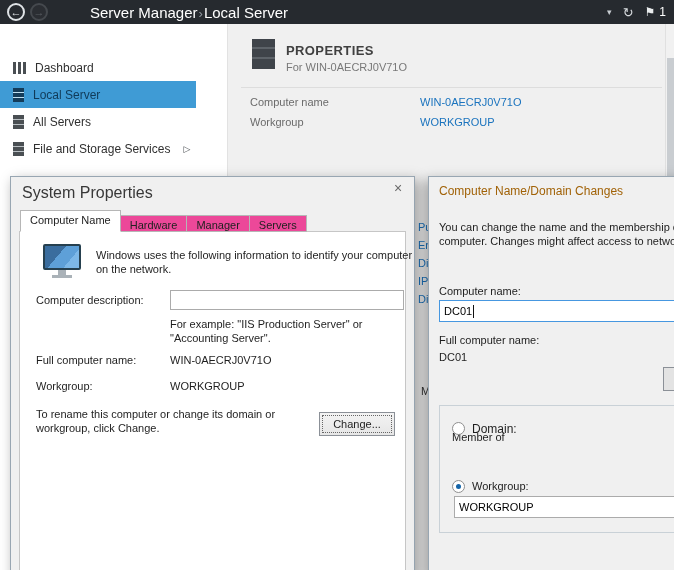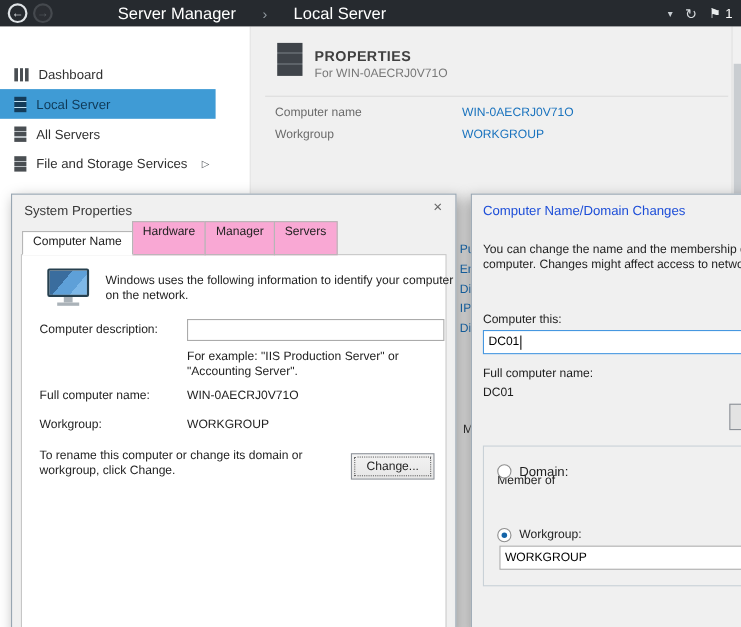--- a/index.html
+++ b/index.html
@@ -9,21 +9,21 @@
 
   
   .topbar { position:absolute; left:0; top:0; width:674px; height:24px;
             background:#262a2f; display:flex; align-items:center; z-index:3; }
   .nav-back { width:18px; height:18px; margin-left:7px; border:2px solid #dfe3e6;
               border-radius:50%; color:#dfe3e6; font-size:11px; line-height:14px;
               text-align:center; cursor:pointer; }
   .nav-fwd  { width:18px; height:18px; margin-left:5px; border:2px solid #45494e;
               border-radius:50%; color:#5a5f64; background:#2b2e33; font-size:11px;
               line-height:14px; text-align:center; cursor:pointer; }
-  .tb-title { display:flex; align-items:baseline; gap:24px; margin-left:59px; }
+  .tb-title { display:flex; align-items:baseline; gap:1px; margin-left:42px; }
   .tb-app, .tb-section { color:#ffffff; font-size:15px; white-space:nowrap; }
   .tb-sep { color:#8f979e; font-size:13px; }
   .tb-right { margin-left:auto; display:flex; align-items:center; gap:11px; padding-right:8px; }
   .tb-caret { color:#c7cdd2; font-size:9px; cursor:pointer; }
   .tb-refresh { color:#d7dbde; font-size:13px; cursor:pointer; }
   .tb-flag { color:#e9eced; font-size:12px; cursor:pointer; }
   .tb-count { color:#ffffff; font-size:12px; margin-left:-7px; cursor:pointer; }
 
   
   .sidebar { position:absolute; left:0; top:24px; width:228px; bottom:0;
@@ -61,27 +61,27 @@
   .bg-fragments { position:absolute; left:417px; top:0; width:12px; height:570px;
                   overflow:hidden; z-index:4; }
   .frag { position:absolute; left:1px; font-size:11px; color:#1a73be; white-space:nowrap; }
   .f-0 { top:221px; } .f-1 { top:239px; } .f-2 { top:257px; } .f-3 { top:275px; } .f-4 { top:293px; }
   .frag-m { position:absolute; left:4px; top:385px; font-size:11px; color:#333; }
 
   
   .sp { position:absolute; left:10px; top:176px; width:405px; height:401px;
         background:#f0f0f0; border:1px solid #98a6b2;
         box-shadow:3px 4px 12px rgba(0,0,0,0.35); z-index:10; overflow:hidden; }
-  .sp-title { position:absolute; left:11px; top:7px; font-size:12px; color:#383838; }
+  .sp-title { position:absolute; left:11px; top:7px; font-size:16px; color:#383838; }
   .sp-close { position:absolute; right:3px; top:0; width:26px; height:22px; font-size:14px;
               color:#6a6a6a; text-align:center; line-height:22px; cursor:pointer; }
   .sp-tabs { position:absolute; left:9px; top:33px; height:22px; display:flex;
              align-items:flex-end; z-index:2; }
-  .sp-tab { font-size:11px; padding:3px 9px 2px; background:#f9a8d4; border:1px solid #b6b6b6;
-            margin-right:-1px; color:#222; height:31px; cursor:pointer; white-space:nowrap; }
+  .sp-tab { font-size:11px; padding:3px 9px 2px; background:#ec4899; border:1px solid #b6b6b6;
+            margin-right:-1px; color:#222; height:17px; cursor:pointer; white-space:nowrap; }
   .sp-tab.active { background:#fff; border-bottom:1px solid #fff; height:22px;
                    position:relative; z-index:3; }
   .sp-page { position:absolute; left:8px; right:8px; top:54px; bottom:-4px;
              background:#ffffff; border:1px solid #c6c6c6; }
   .monitor { position:absolute; left:20px; top:12px; width:44px; height:38px; }
   .monitor-screen { width:38px; height:26px; margin:0 auto; border:2px solid #26404f; border-radius:2px;
       background:linear-gradient(130deg,#3a6d9e 0 40%,#5ea0d8 40% 70%,#7db8e8 70%); }
   .monitor-stand { width:8px; height:5px; margin:0 auto; background:#aab2b8; }
   .monitor-base { width:20px; height:3px; margin:0 auto; background:#aab2b8; }
   .sp-text { position:absolute; font-size:11px; color:#1e1e1e; white-space:nowrap; }
@@ -97,21 +97,21 @@
   .sp-change-btn { position:absolute; left:299px; top:180px; width:76px; height:24px;
                    background:linear-gradient(#f3f3f3,#e6e6e6); border:1px solid #8b9097;
                    font-size:11px; color:#1e1e1e; text-align:center; line-height:22px;
                    outline:1px dotted #666; outline-offset:-4px; cursor:pointer; }
 
   
   .nc { position:absolute; left:428px; top:176px; width:302px; height:401px;
         background:#f0f0f0; border:1px solid #98a6b2;
         box-shadow:-3px 4px 12px rgba(0,0,0,0.35); z-index:20; }
   .nc-text { position:absolute; font-size:11px; color:#1e1e1e; white-space:nowrap; }
-  .nc-title { position:absolute; left:10px; top:7px; font-size:12px; color:#1d4ed8; white-space:nowrap; }
+  .nc-title { position:absolute; left:10px; top:7px; font-size:12px; color:#a16207; white-space:nowrap; }
   .nc-intro1 { left:10px; top:44px; } .nc-intro2 { left:10px; top:58px; }
   .nc-name-label { left:10px; top:108px; }
   .nc-name-input { position:absolute; left:10px; top:123px; width:284px; height:22px;
                    background:#fff; border:1px solid #4697e0; font-size:11px; color:#000;
                    padding:0 4px; display:flex; align-items:center; cursor:text; }
   .caret { display:inline-block; width:1px; height:13px; background:#111; margin-left:1px; }
   .nc-full-label { left:10px; top:157px; }
   .nc-full-value { left:10px; top:174px; }
   .nc-more-btn { position:absolute; left:234px; top:190px; width:70px; height:24px;
                  background:#e3e3e3; border:1px solid #8b9097; cursor:pointer; }
@@ -237,21 +237,21 @@
 
       <div class="sp-change-btn">Change...</div>
     </div>
   </div>
 
   <div class="nc">
     <div class="nc-title">Computer Name/Domain Changes</div>
     <div class="nc-text nc-intro1">You can change the name and the membership o</div>
     <div class="nc-text nc-intro2">computer. Changes might affect access to netwo</div>
 
-    <div class="nc-text nc-name-label">Computer this:</div>
+    <div class="nc-text nc-name-label">Computer name:</div>
     <div class="nc-name-input">
       <span>DC01</span>
       <span class="caret"></span>
     </div>
 
     <div class="nc-text nc-full-label">Full computer name:</div>
     <div class="nc-text nc-full-value">DC01</div>
 
     <div class="nc-more-btn"></div>
 

